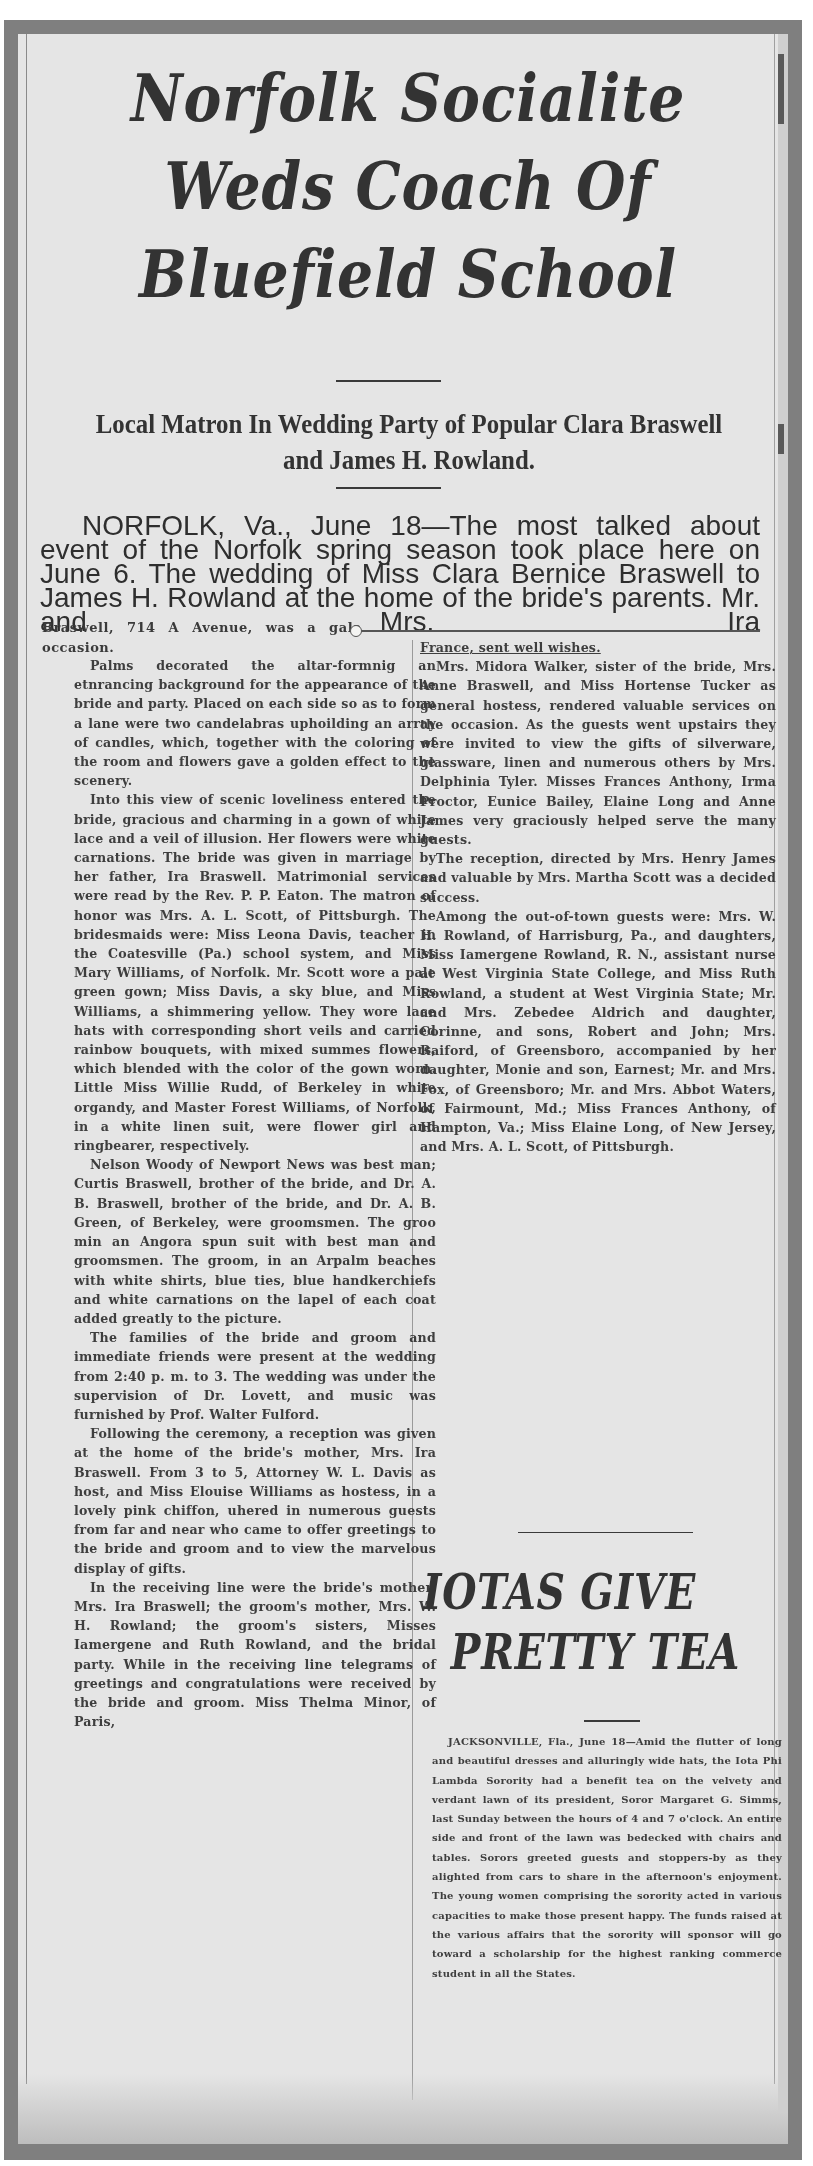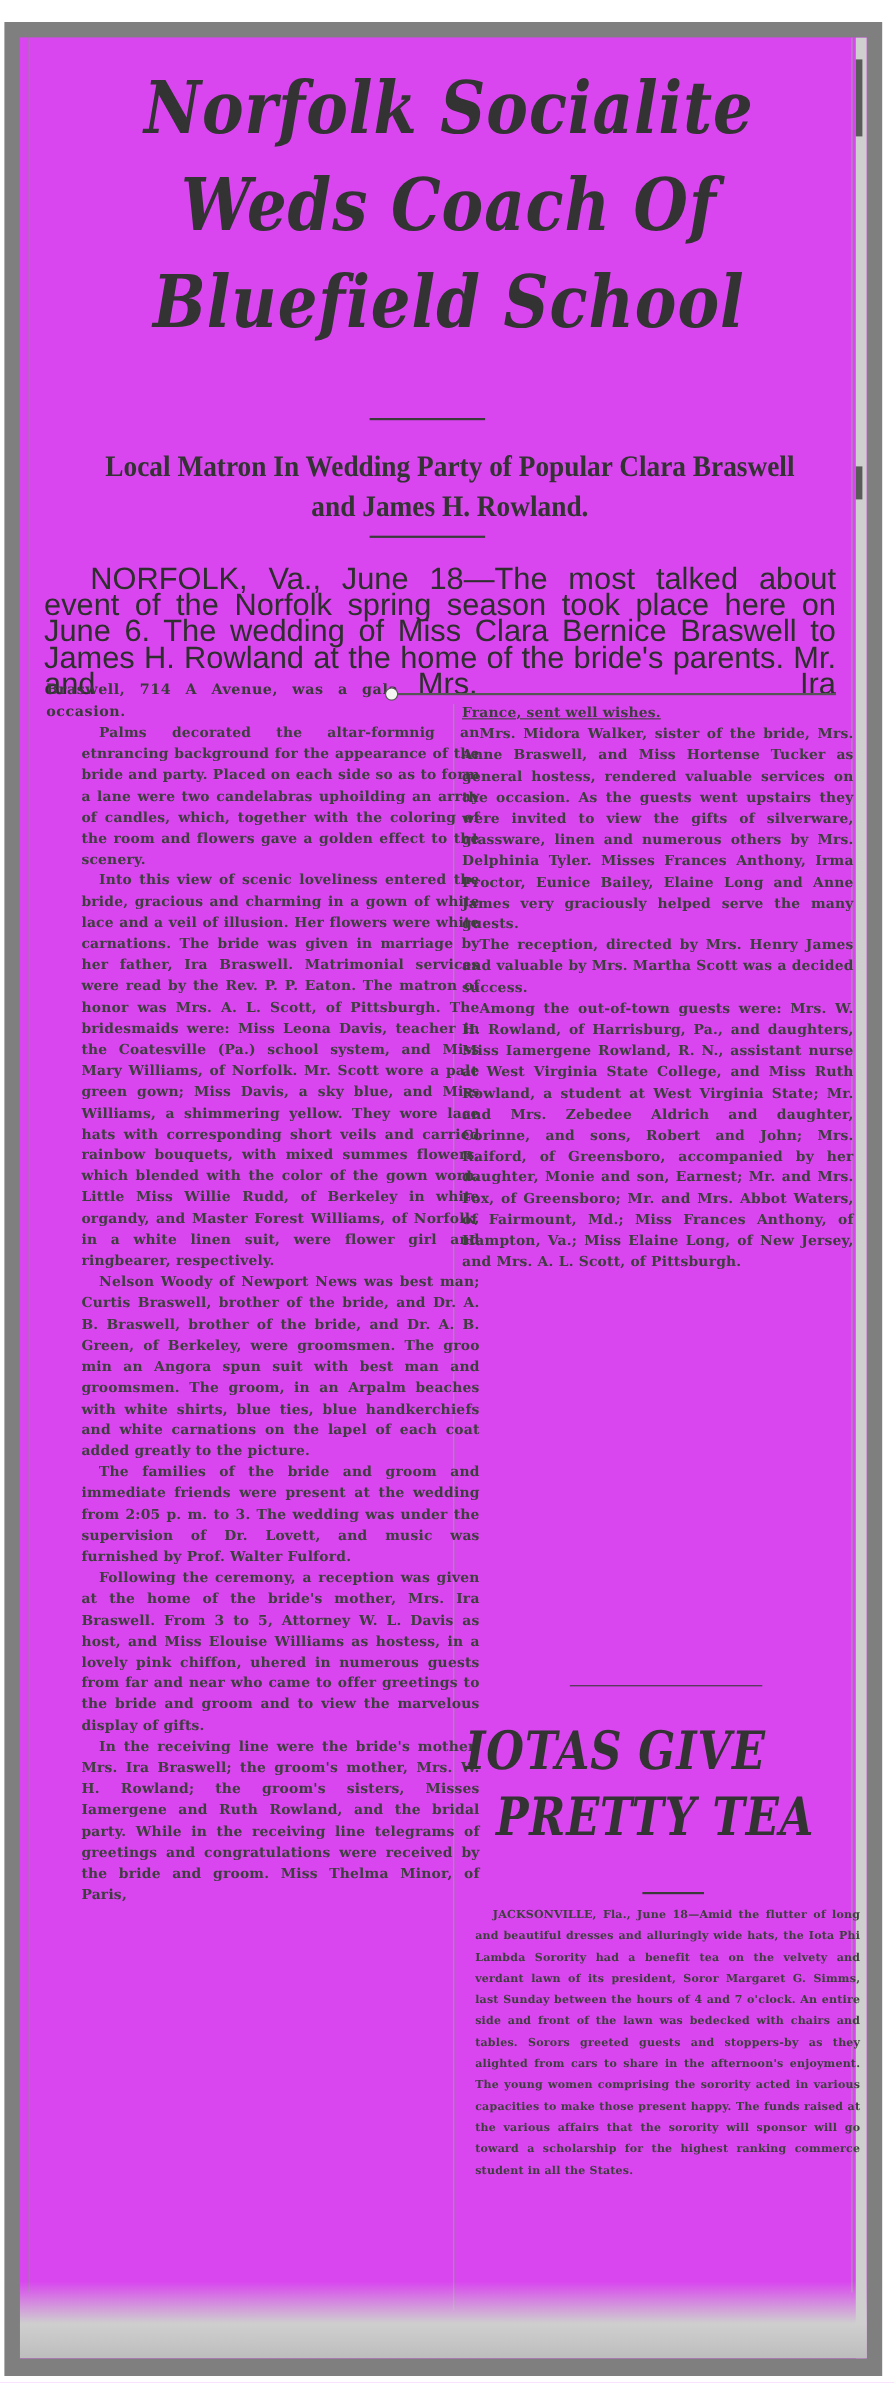--- a/index.html
+++ b/index.html
@@ -3,21 +3,21 @@
 <meta charset="utf-8">
 <style>
   html, body { margin: 0; padding: 0; background: #ffffff; }
   body { width: 813px; height: 2166px; position: relative; overflow: hidden; }
   .frame {
     position: absolute; left: 4px; top: 20px; width: 798px; height: 2140px;
     background: #7f7f7f;
   }
   .paper {
     position: absolute; left: 14px; top: 14px; width: 770px; height: 2110px;
-    background: #d946ef;
+    background: #e5e5e5;
     color: #2e2e2e;
     overflow: hidden;
   }
   .paper::after {
     content: ""; position: absolute; left: 0; right: 0; bottom: 0; height: 70px;
     background: linear-gradient(to bottom, rgba(200,200,200,0) 0%, #cfcfcf 55%, #bdbdbd 100%);
   }
   .rule-left { position: absolute; left: 8px; top: 0; bottom: 60px; width: 1px; background: #8a8a8a; }
   .rule-right { position: absolute; left: 756px; top: 0; bottom: 60px; width: 1px; background: #a0a0a0; }
   .edge-strip { position: absolute; left: 760px; top: 0; width: 10px; bottom: 0; background: #cfcfcf; }
@@ -101,21 +101,21 @@
     <div class="lead-tail">Braswell, 714 A Avenue, was a gala occasion.</div>
     <div class="lead-rule"></div>
     <div class="lead-dot"></div>
 
     <div class="col-divider"></div>
 
     <div class="col col-left" style="top:622px;">
       <p>Palms decorated the altar-formnig an etnrancing background for the appearance of the bride and party. Placed on each side so as to form a lane were two candelabras uphoilding an array of candles, which, together with the coloring of the room and flowers gave a golden effect to the scenery.</p>
       <p>Into this view of scenic loveliness entered the bride, gracious and charming in a gown of white lace and a veil of illusion. Her flowers were white carnations. The bride was given in marriage by her father, Ira Braswell. Matrimonial services were read by the Rev. P. P. Eaton. The matron of honor was Mrs. A. L. Scott, of Pittsburgh. The bridesmaids were: Miss Leona Davis, teacher in the Coatesville (Pa.) school system, and Miss Mary Williams, of Norfolk. Mr. Scott wore a pale green gown; Miss Davis, a sky blue, and Miss Williams, a shimmering yellow. They wore lace hats with corresponding short veils and carried rainbow bouquets, with mixed summes flowers, which blended with the color of the gown worn. Little Miss Willie Rudd, of Berkeley in white organdy, and Master Forest Williams, of Norfolk, in a white linen suit, were flower girl and ringbearer, respectively.</p>
       <p>Nelson Woody of Newport News was best man; Curtis Braswell, brother of the bride, and Dr. A. B. Braswell, brother of the bride, and Dr. A. B. Green, of Berkeley, were groomsmen. The groo min an Angora spun suit with best man and groomsmen. The groom, in an Arpalm beaches with white shirts, blue ties, blue handkerchiefs and white carnations on the lapel of each coat added greatly to the picture.</p>
-      <p>The families of the bride and groom and immediate friends were present at the wedding from 2:05 p. m. to 3. The wedding was under the supervision of Dr. Lovett, and music was furnished by Prof. Walter Fulford.</p>
+      <p>The families of the bride and groom and immediate friends were present at the wedding from 2:40 p. m. to 3. The wedding was under the supervision of Dr. Lovett, and music was furnished by Prof. Walter Fulford.</p>
       <p>Following the ceremony, a reception was given at the home of the bride's mother, Mrs. Ira Braswell. From 3 to 5, Attorney W. L. Davis as host, and Miss Elouise Williams as hostess, in a lovely pink chiffon, uhered in numerous guests from far and near who came to offer greetings to the bride and groom and to view the marvelous display of gifts.</p>
       <p>In the receiving line were the bride's mother, Mrs. Ira Braswell; the groom's mother, Mrs. W. H. Rowland; the groom's sisters, Misses Iamergene and Ruth Rowland, and the bridal party. While in the receiving line telegrams of greetings and congratulations were received by the bride and groom. Miss Thelma Minor, of Paris,</p>
     </div>
 
     <div class="col col-right">
       <p class="noindent">France, sent well wishes.</p>
       <p>Mrs. Midora Walker, sister of the bride, Mrs. Anne Braswell, and Miss Hortense Tucker as general hostess, rendered valuable services on the occasion. As the guests went upstairs they were invited to view the gifts of silverware, glassware, linen and numerous others by Mrs. Delphinia Tyler. Misses Frances Anthony, Irma Proctor, Eunice Bailey, Elaine Long and Anne James very graciously helped serve the many guests.</p>
       <p>The reception, directed by Mrs. Henry James and valuable by Mrs. Martha Scott was a decided success.</p>
       <p>Among the out-of-town guests were: Mrs. W. H. Rowland, of Harrisburg, Pa., and daughters, Miss Iamergene Rowland, R. N., assistant nurse at West Virginia State College, and Miss Ruth Rowland, a student at West Virginia State; Mr. and Mrs. Zebedee Aldrich and daughter, Corinne, and sons, Robert and John; Mrs. Raiford, of Greensboro, accompanied by her daughter, Monie and son, Earnest; Mr. and Mrs. Fox, of Greensboro; Mr. and Mrs. Abbot Waters, of Fairmount, Md.; Miss Frances Anthony, of Hampton, Va.; Miss Elaine Long, of New Jersey, and Mrs. A. L. Scott, of Pittsburgh.</p>
     </div>

